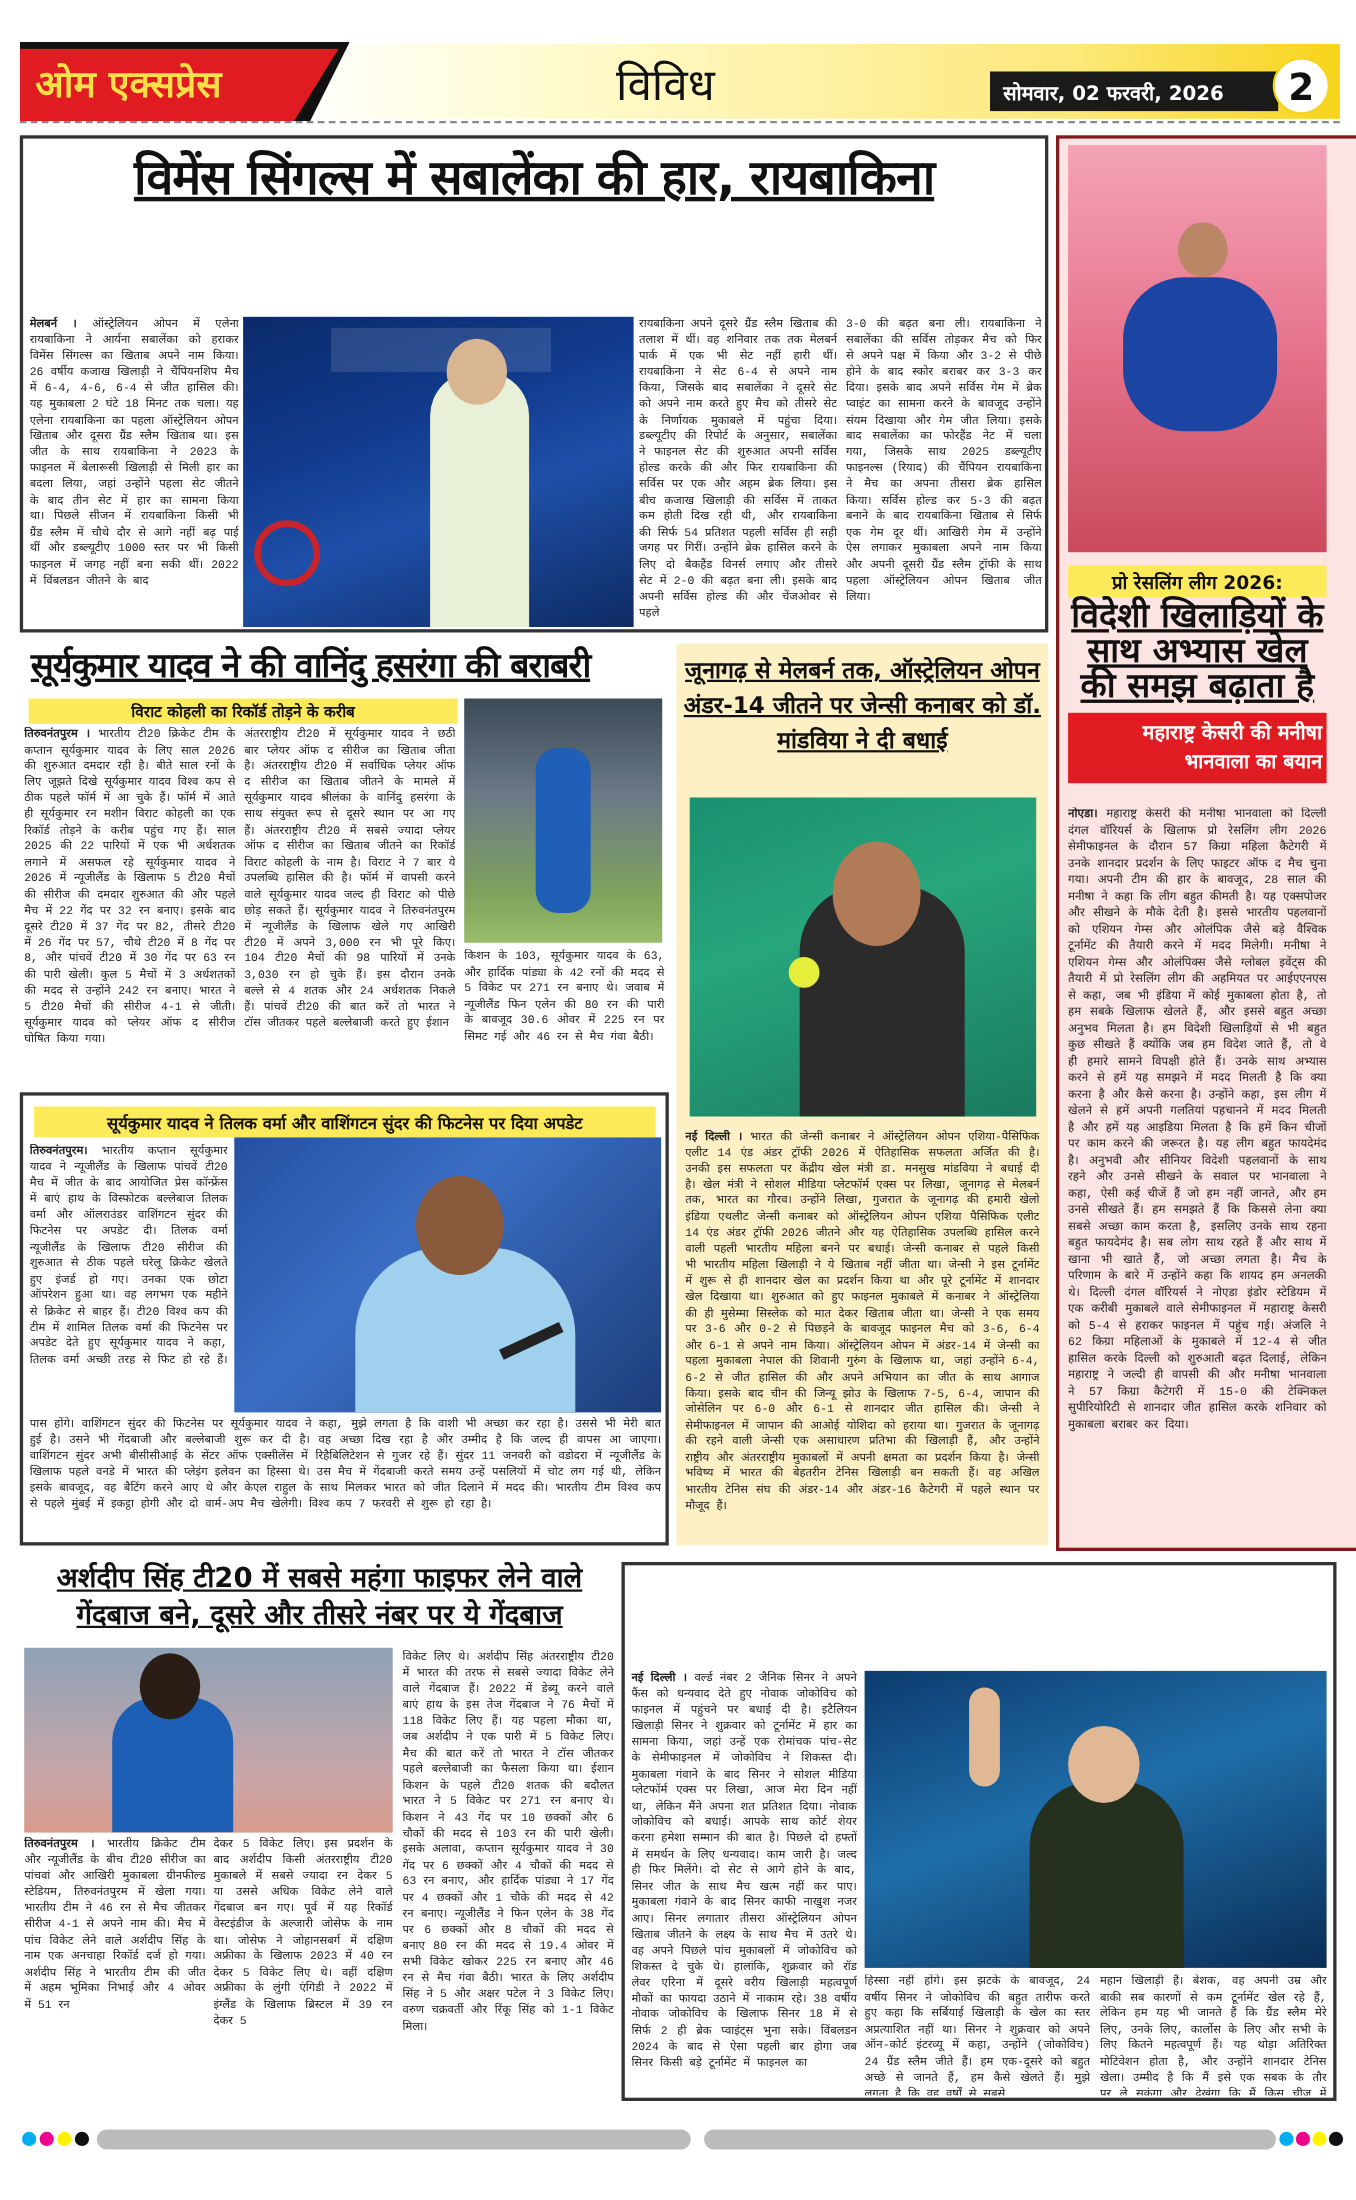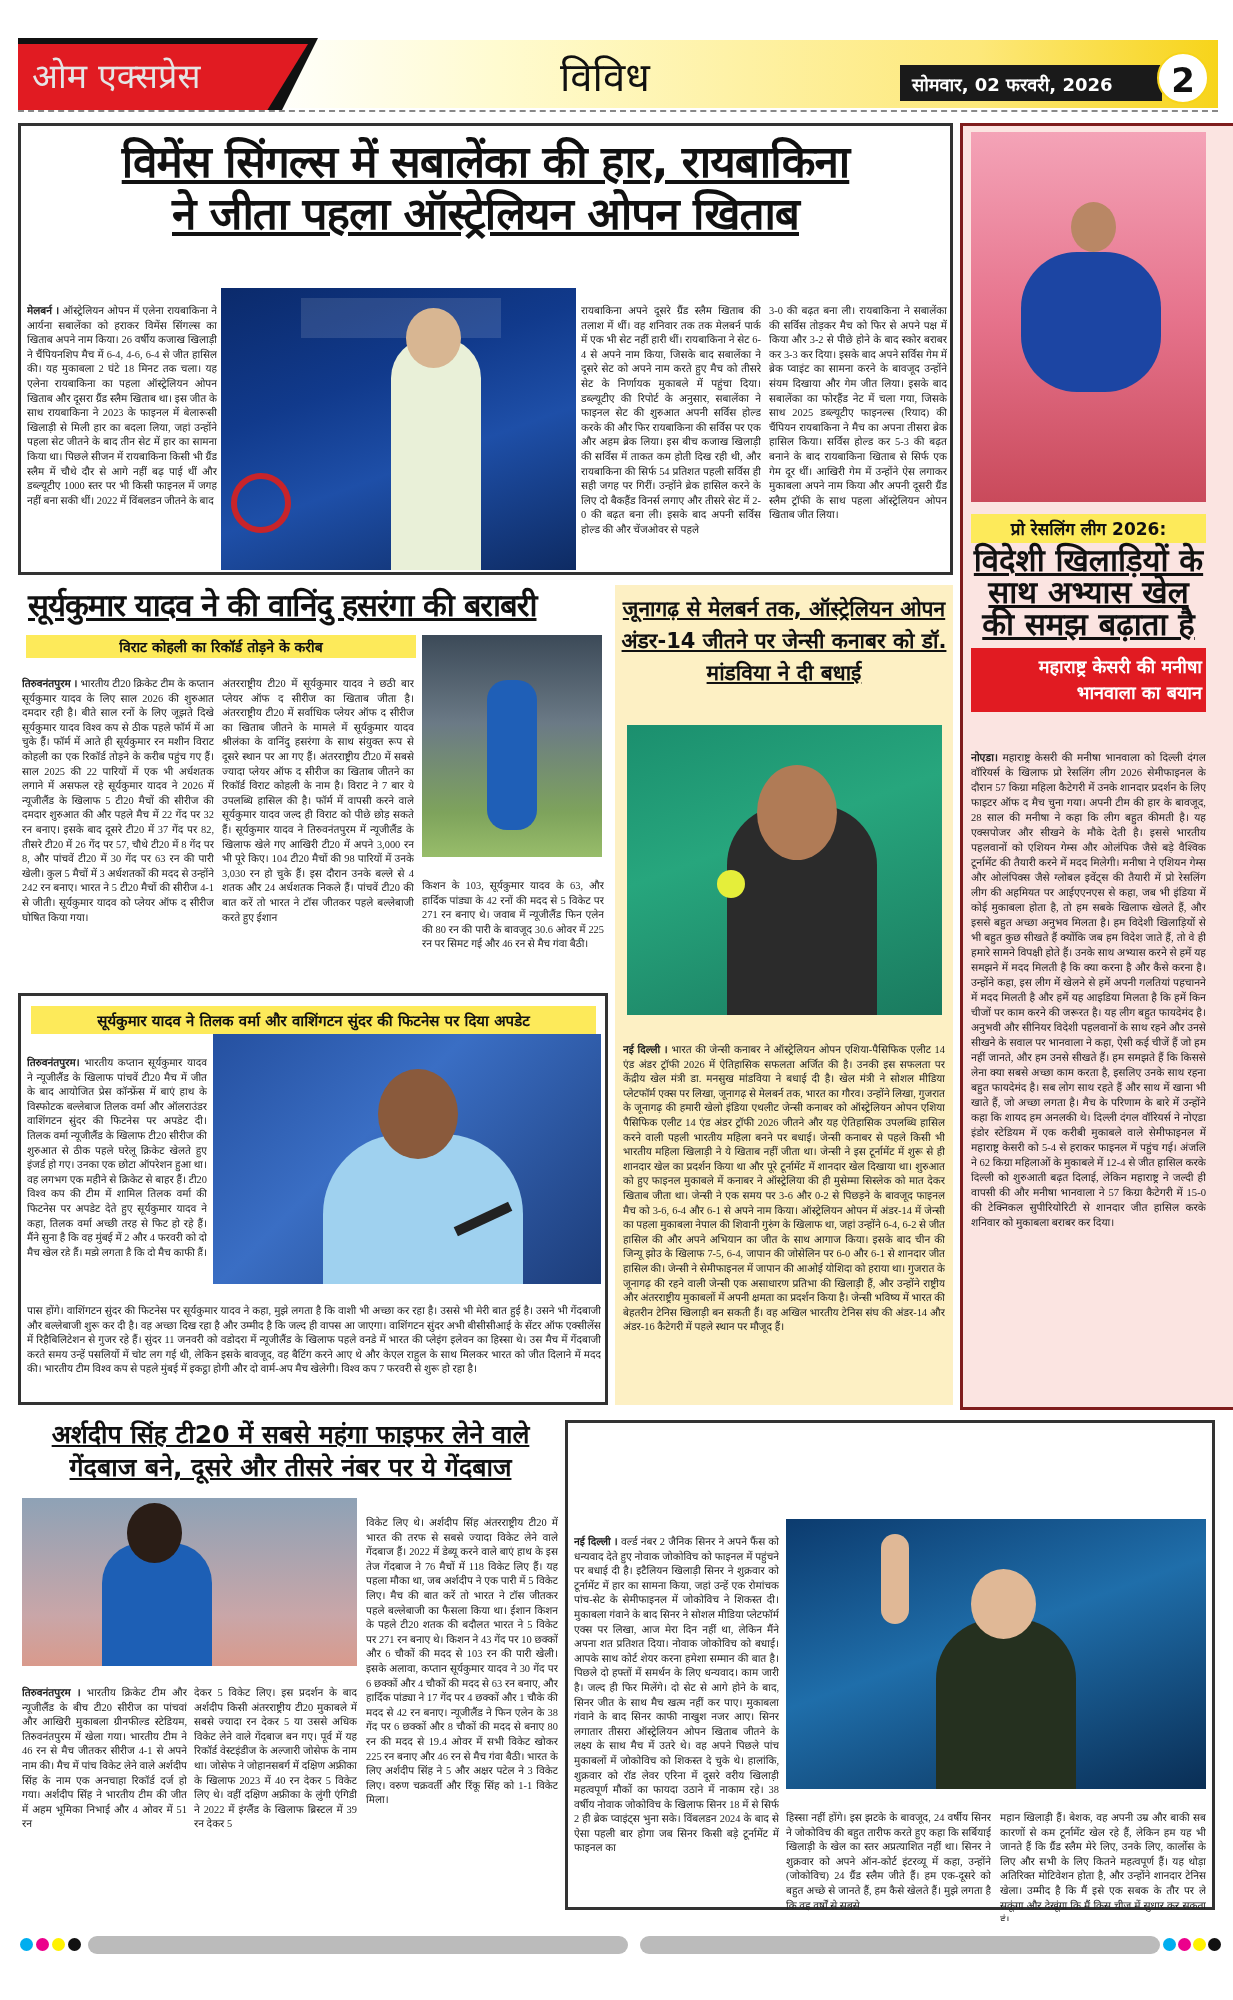--- a/index.html
+++ b/index.html
@@ -1,28 +1,28 @@
 <!DOCTYPE html>
 <html><head>
 <meta charset="utf-8">
 <style>
   * { box-sizing: border-box; margin: 0; padding: 0; }
   body { width: 1233px; height: 2000px; background: #fff; font-family: "DejaVu Sans", sans-serif; color: #111; position: relative; overflow: hidden; }
   .abs { position: absolute; }
   
   .masthead { left: 18px; top: 40px; width: 1200px; height: 68px; background: linear-gradient(90deg,#fff 20%, #fffbd0 40%, #fde87a 80%, #f7d41a 100%); }
   .brand { left: 18px; top: 38px; width: 300px; height: 72px; background: #111; clip-path: polygon(0 0, 100% 0, 88% 100%, 0 100%); }
-  .brand-red { left: 18px; top: 44px; width: 290px; height: 66px; background: #e11b22; clip-path: polygon(0 0, 100% 0, 86% 100%, 0 100%); color: #e5e5e5; font-size: 34px; font-weight: normal; padding: 8px 0 0 14px; }
+  .brand-red { left: 18px; top: 44px; width: 290px; height: 66px; background: #e11b22; clip-path: polygon(0 0, 100% 0, 86% 100%, 0 100%); color: #fde047; font-size: 34px; font-weight: bold; padding: 8px 0 0 14px; }
   .section-name { left: 560px; top: 48px; font-size: 40px; color: #111; }
   .date-box { left: 900px; top: 65px; width: 262px; height: 36px; background: #1a1a1a; color: #fff; font-size: 18px; font-weight: bold; padding: 7px 12px; }
   .page-num { left: 1157px; top: 52px; width: 52px; height: 52px; border-radius: 50%; background: #fff; font-size: 34px; font-weight: bold; text-align: center; line-height: 52px; border: 2px solid #f7d41a; }
   .rule { left: 18px; top: 110px; width: 1200px; border-top: 2px dashed #888; }
 
   .box { border: 3px solid #333; background: #fff; }
-  .col-text { font-family: Liberation Serif, serif; font-size: 10.4px; line-height: 14.6px; text-align: justify; color: #222; overflow: hidden; margin-top: 16px; }
+  .col-text { font-family: Liberation Mono, monospace; font-size: 10.4px; line-height: 14.6px; text-align: justify; color: #222; overflow: hidden; }
   .col-text b { font-weight: bold; }
   .headline { font-weight: bold; text-align: center; color: #111; letter-spacing: -1px; text-decoration: underline; }
   .photo { overflow: hidden; }
   .strap-yellow { background: #fdea5a; text-align: center; font-weight: bold; }
 
   .footer-bar { top: 1936px; height: 18px; background: #bbb; border-radius: 9px; }
   .dot { width: 13px; height: 13px; border-radius: 50%; top: 1938px; }
 </style>
 </head>
 <body>
@@ -31,21 +31,20 @@
 <div class="abs brand"></div>
 <div class="abs brand-red">ओम एक्सप्रेस</div>
 <div class="abs section-name">विविध</div>
 <div class="abs date-box">सोमवार, 02 फरवरी, 2026</div>
 <div class="abs page-num">2</div>
 <div class="abs rule"></div>
 
 <div class="abs box" style="left:18px; top:123px; width:935px; height:452px;">
   <div class="headline" style="margin-top:10px; font-size:44px; line-height:52px;">
     <div>विमेंस सिंगल्स में सबालेंका की हार, रायबाकिना</div>
-    <div>ने जीता पहला ऑस्ट्रेलियन ओपन खिताब</div>
   </div>
   <div class="abs col-text" style="left:6px; top:162px; width:190px; height:282px;">
     <b>मेलबर्न ।</b>
     <span>ऑस्ट्रेलियन ओपन में एलेना रायबाकिना ने आर्यना सबालेंका को हराकर विमेंस सिंगल्स का खिताब अपने नाम किया। 26 वर्षीय कजाख खिलाड़ी ने चैंपियनशिप मैच में 6-4, 4-6, 6-4 से जीत हासिल की। यह मुकाबला 2 घंटे 18 मिनट तक चला। यह एलेना रायबाकिना का पहला ऑस्ट्रेलियन ओपन खिताब और दूसरा ग्रैंड स्लैम खिताब था। इस जीत के साथ रायबाकिना ने 2023 के फाइनल में बेलारूसी खिलाड़ी से मिली हार का बदला लिया, जहां उन्होंने पहला सेट जीतने के बाद तीन सेट में हार का सामना किया था। पिछले सीजन में रायबाकिना किसी भी ग्रैंड स्लैम में चौथे दौर से आगे नहीं बढ़ पाई थीं और डब्ल्यूटीए 1000 स्तर पर भी किसी फाइनल में जगह नहीं बना सकी थीं। 2022 में विंबलडन जीतने के बाद</span>
   </div>
   <div class="abs photo" style="left:200px; top:162px; width:355px; height:282px; background: linear-gradient(160deg,#0b2a6b 0%,#113a8c 35%,#1e4fa8 60%,#0e2b63 100%);">
     <div class="abs" style="left:80px; top:10px; width:200px; height:40px; background:rgba(255,255,255,0.12);"></div>
     <div class="abs" style="left:170px; top:50px; width:90px; height:232px; background:#e9f0d8; border-radius:40px 40px 0 0;"></div>
     <div class="abs" style="left:185px; top:20px; width:55px; height:60px; background:#d8b692; border-radius:50%;"></div>
     <div class="abs" style="left:10px; top:185px; width:60px; height:60px; border:6px solid #c8242a; border-radius:50%;"></div>

